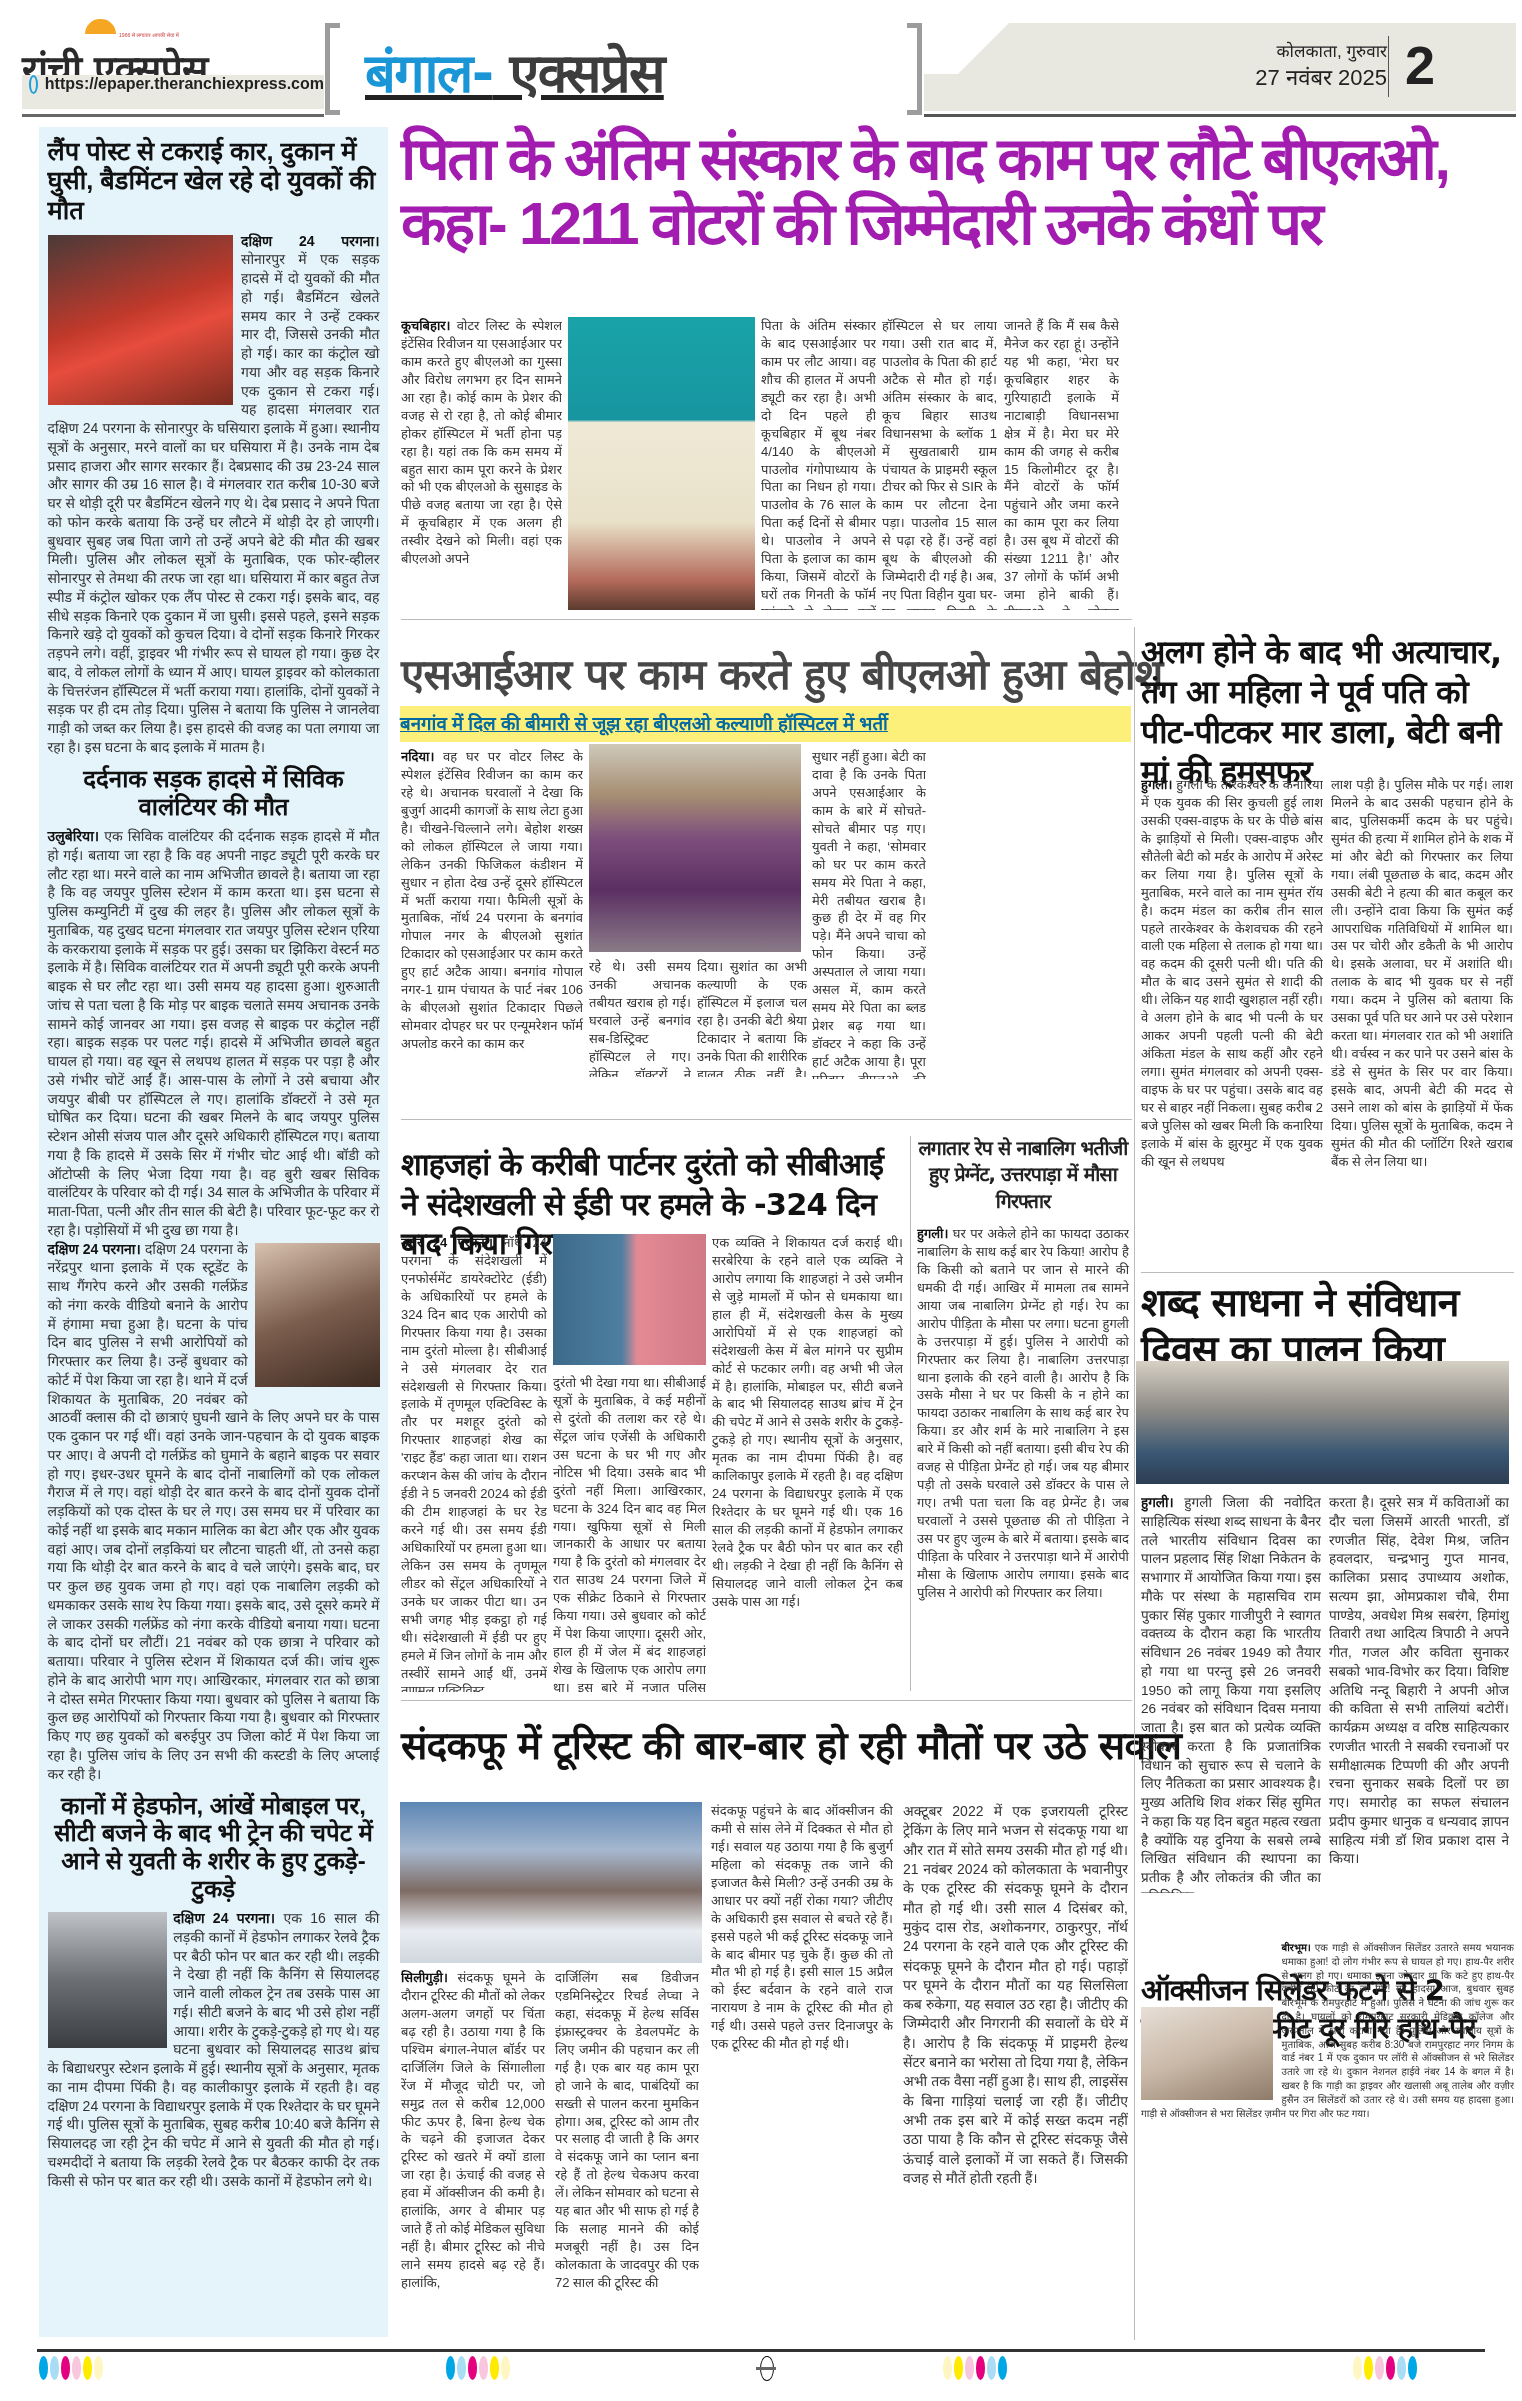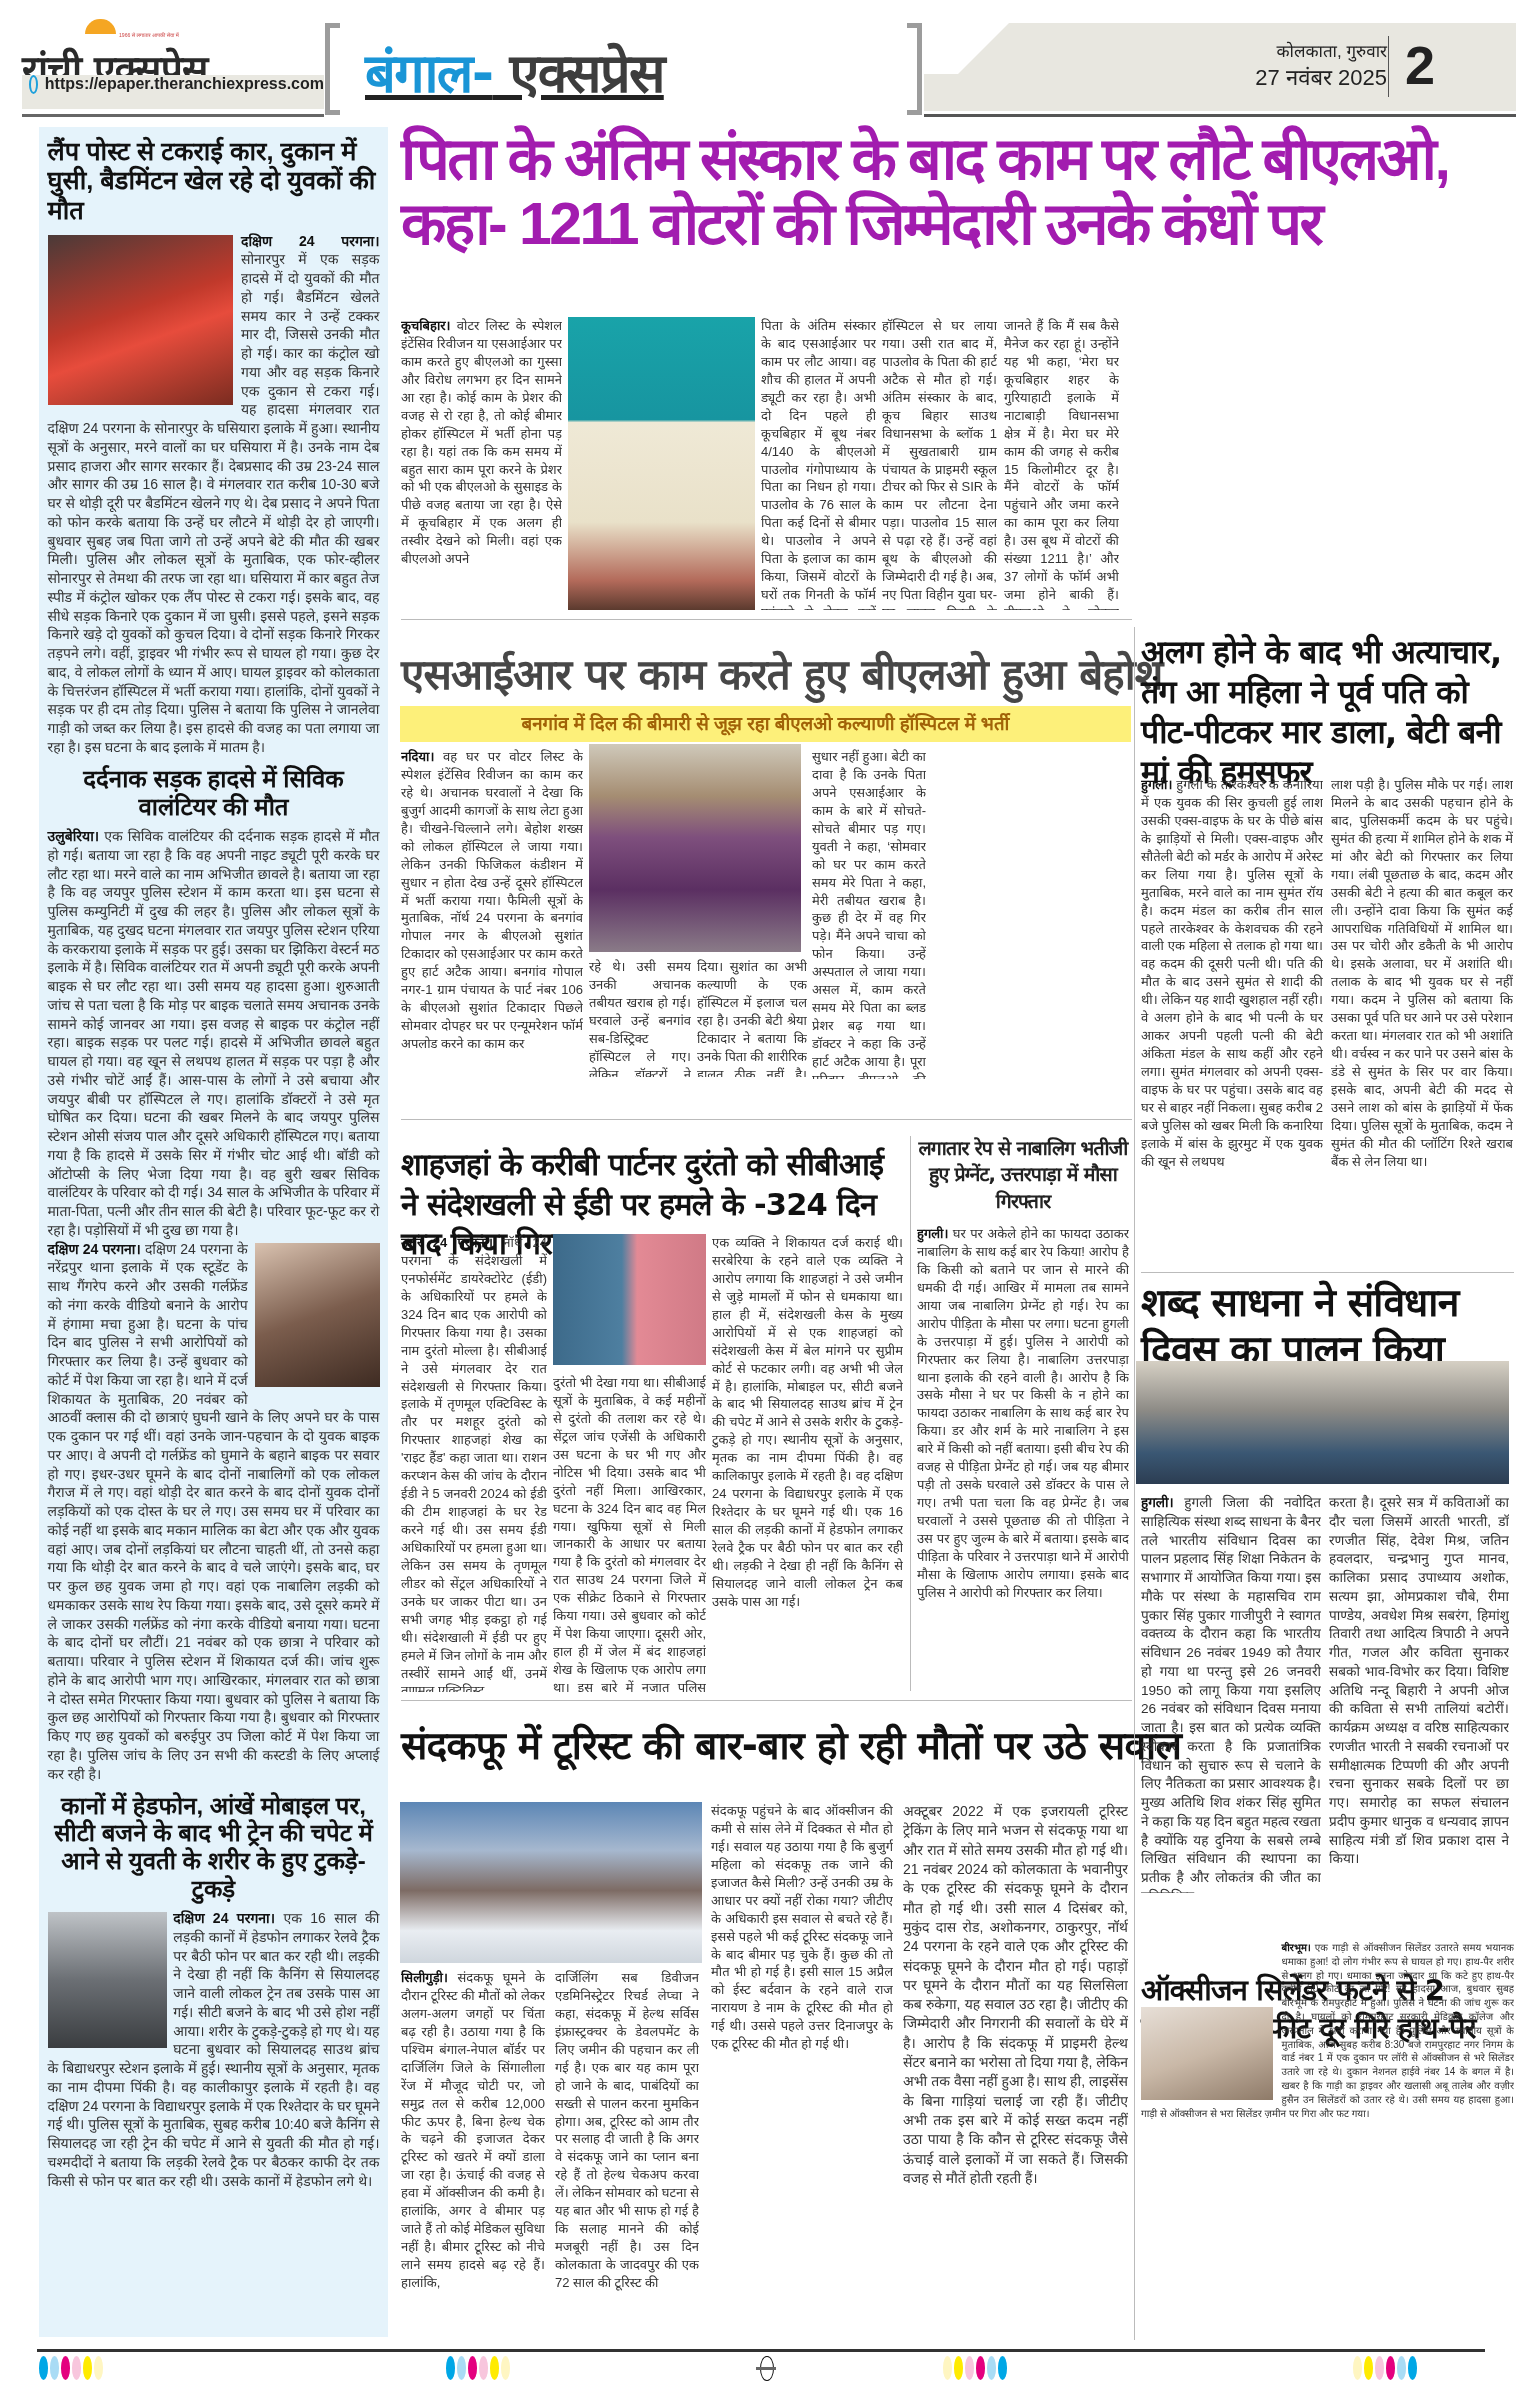--- a/index.html
+++ b/index.html
@@ -34,21 +34,21 @@
   .img-car { float: left; width: 185px; height: 170px; margin: 3.4px 8.5px 3.4px 0; background: linear-gradient(160deg,#4a3a38 0%,#c0392b 45%,#e74c3c 60%,#7a2c20 100%); }
   .img-girl { float: right; width: 125px; height: 144px; margin: 3.4px 0 3.4px 6.8px; background: linear-gradient(160deg,#d9c2b0,#7b5d4d,#3e2b22); }
   .img-train { float: left; width: 119px; height: 136px; margin: 3.4px 6.8px 3.4px 0; background: linear-gradient(180deg,#bfc3c7,#6b6f74,#3a3d40); }
 
   .main-head { position: absolute; left: 401px; top: 127px; width: 1113px; font-size: 59px; font-weight: bold; color: #a21caf; line-height: 1.1; font-family: Liberation Sans, sans-serif; letter-spacing: -2.5px; }
   .col { position: absolute; font-size: 13px; line-height: 1.38; color: #333; text-align: justify; overflow: hidden; }
   .col b { color: #111; }
   .photo-blo { position: absolute; left: 568px; top: 317px; width: 187px; height: 293px; background: linear-gradient(180deg,#19a3a9 0%,#1795a0 35%,#efe9d6 36%,#e9e1c9 70%,#b36a5a 90%,#5b3a2e 100%); }
   .h2 { position: absolute; font-weight: bold; color: #111; font-family: "DejaVu Sans", sans-serif; letter-spacing: -0.8px; }
   .h2.grey { color: #474747; }
-  .yellow-bar { position: absolute; left: 400px; top: 706px; width: 731px; height: 36px; background: #fdf07a; text-align: center; font-size: 18.7px; font-weight: bold; color: #a16207; line-height: 36px; }
+  .yellow-bar { position: absolute; left: 400px; top: 706px; width: 731px; height: 36px; background: #fdf07a; text-align: left; font-size: 18.7px; font-weight: bold; color: #0369a1; line-height: 36px; text-decoration: underline; }
   .photo-blo2 { position: absolute; left: 589px; top: 744px; width: 212px; height: 208px; background: linear-gradient(180deg,#cfc9ba 0%,#a58d72 25%,#7e4f7d 45%,#5b2f62 70%,#8a7b88 100%); }
   .photo-duo { position: absolute; left: 553px; top: 1234px; width: 153px; height: 131px; background: linear-gradient(90deg,#3d6a8a 0%,#4e7fa0 45%,#e38a95 55%,#d07a86 100%); }
   .photo-sandak { position: absolute; left: 400px; top: 1802px; width: 302px; height: 161px; background: linear-gradient(180deg,#5c86b5 0%,#a6b8cf 30%,#7d6b64 55%,#e9edf2 80%,#cfd6dd 100%); }
   .photo-sabha { position: absolute; left: 1136px; top: 1361px; width: 373px; height: 123px; background: linear-gradient(180deg,#d6d0c4 0%,#8d8b86 40%,#3a5773 75%,#2c3d52 100%); }
   .photo-cyl { position: absolute; left: 1136px; top: 2128px; width: 132px; height: 93px; background: linear-gradient(160deg,#e7dfd7,#c9b8a7,#8e7a68); }
   .vrule { position: absolute; width: 0.8px; background: #bbb; }
   .hrule { position: absolute; height: 0.8px; background: #bbb; }
 
   .footer-rule { position: absolute; left: 37px; top: 2349px; width: 1448px; height: 3.4px; background: #333; }
   .regmarks { position: absolute; top: 2356px; display: flex; gap: 1.7px; }

